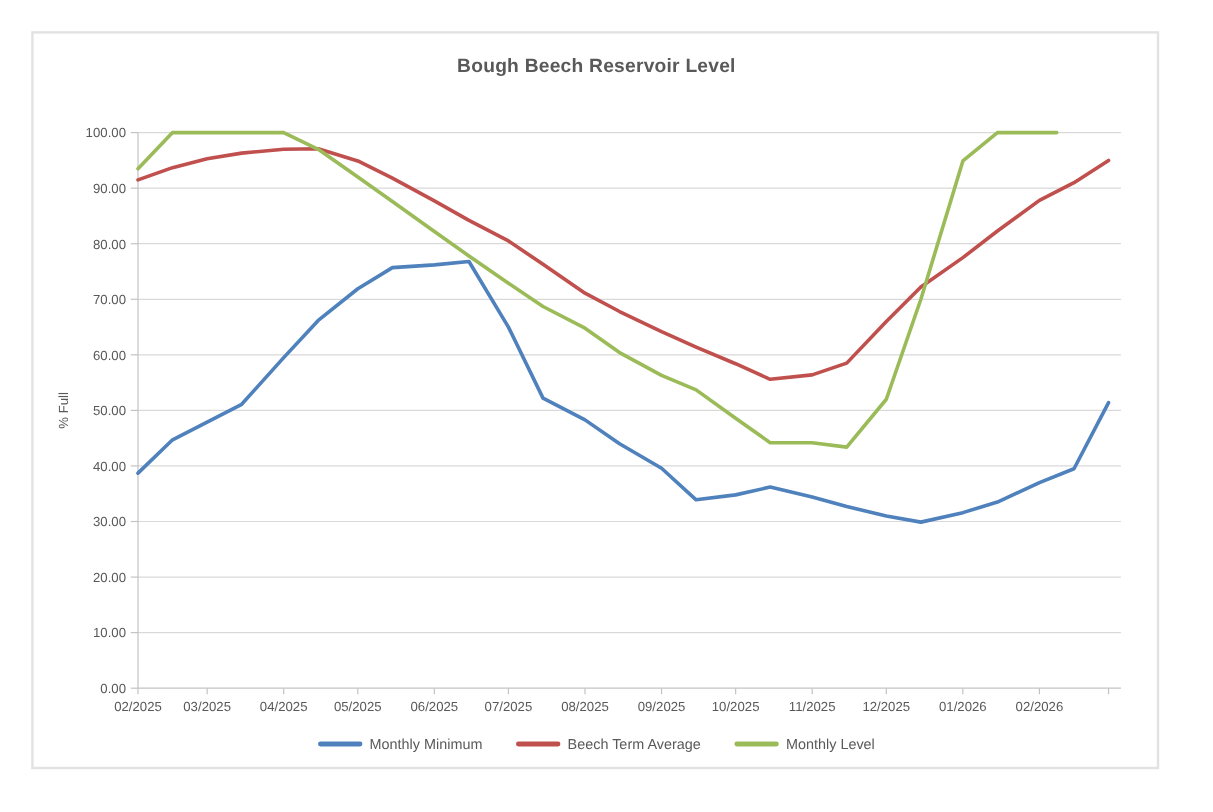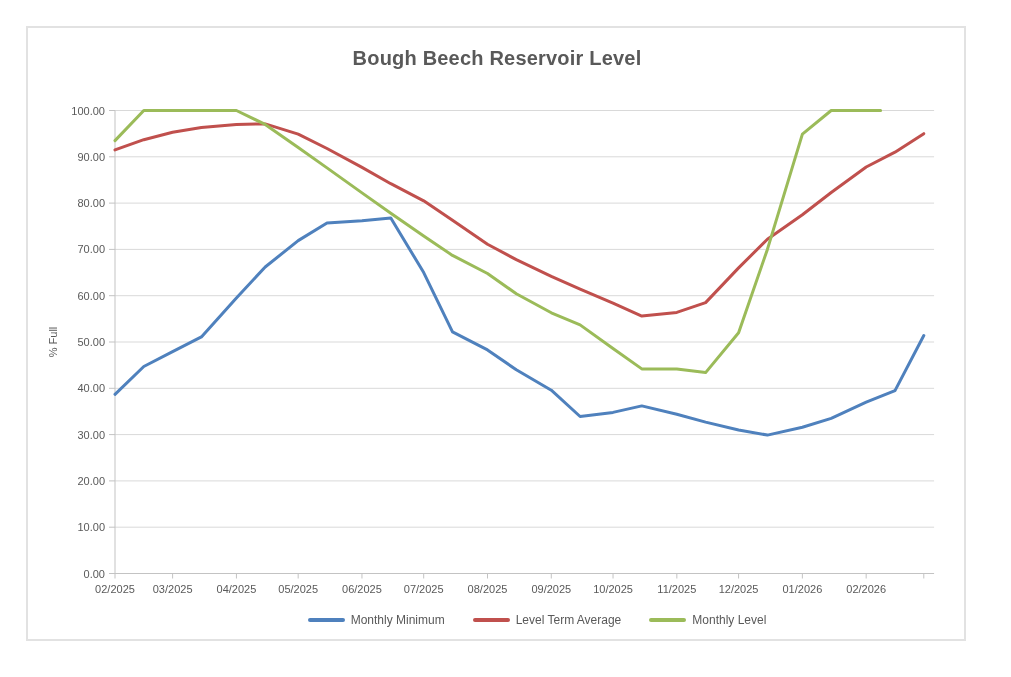--- a/index.html
+++ b/index.html
@@ -1,24 +1,24 @@
 <!DOCTYPE html>
 <html><head>
 <meta charset="utf-8">
 <style>
   html,body{margin:0;padding:0;background:#ffffff;width:1011px;height:677px;
     font-family:"Liberation Sans",sans-serif;-webkit-font-smoothing:antialiased;}
   #chart-box{position:absolute;left:26px;top:26px;width:940px;height:615px;
     background:#ffffff;border:2px solid #e2e2e2;box-sizing:border-box;}
   #chart-title{position:absolute;left:27px;top:47px;width:940px;text-align:center;
-    font-size:20px;font-weight:bold;color:#595959;letter-spacing:.2px;}
+    font-size:16px;font-weight:bold;color:#595959;letter-spacing:.2px;}
   #plot-svg{position:absolute;left:0;top:0;width:1011px;height:677px;}
   #plot-svg text{fill:#595959;font-family:"Liberation Sans",sans-serif;font-size:11px;}
   #legend{position:absolute;left:27px;top:613px;width:940px;display:flex;
-    justify-content:center;align-items:center;gap:28px;padding-left:40px;}
+    justify-content:center;align-items:center;gap:28px;}
   .legend-item{display:flex;align-items:center;}
   .legend-swatch{display:inline-block;width:37px;height:4px;border-radius:2px;}
   .legend-label{margin-left:6px;font-size:12px;color:#595959;white-space:nowrap;}
 </style>
 </head>
 <body>
 
 <div id="chart-box"></div>
 
 <svg id="plot-svg" viewBox="0 0 1011 677" xmlns="http://www.w3.org/2000/svg">
@@ -91,19 +91,19 @@
 
 <div id="chart-title">Bough Beech Reservoir Level</div>
 
 <div id="legend">
   <div class="legend-item">
     <span class="legend-swatch" style="background: rgb(79, 129, 189);"></span>
     <span class="legend-label">Monthly Minimum</span>
   </div>
   <div class="legend-item">
     <span class="legend-swatch" style="background: rgb(192, 80, 77);"></span>
-    <span class="legend-label">Level Term Average</span>
+    <span class="legend-label">Beech Term Average</span>
   </div>
   <div class="legend-item">
     <span class="legend-swatch" style="background: rgb(155, 187, 89);"></span>
     <span class="legend-label">Monthly Level</span>
   </div>
 </div>
 
 </body></html>

